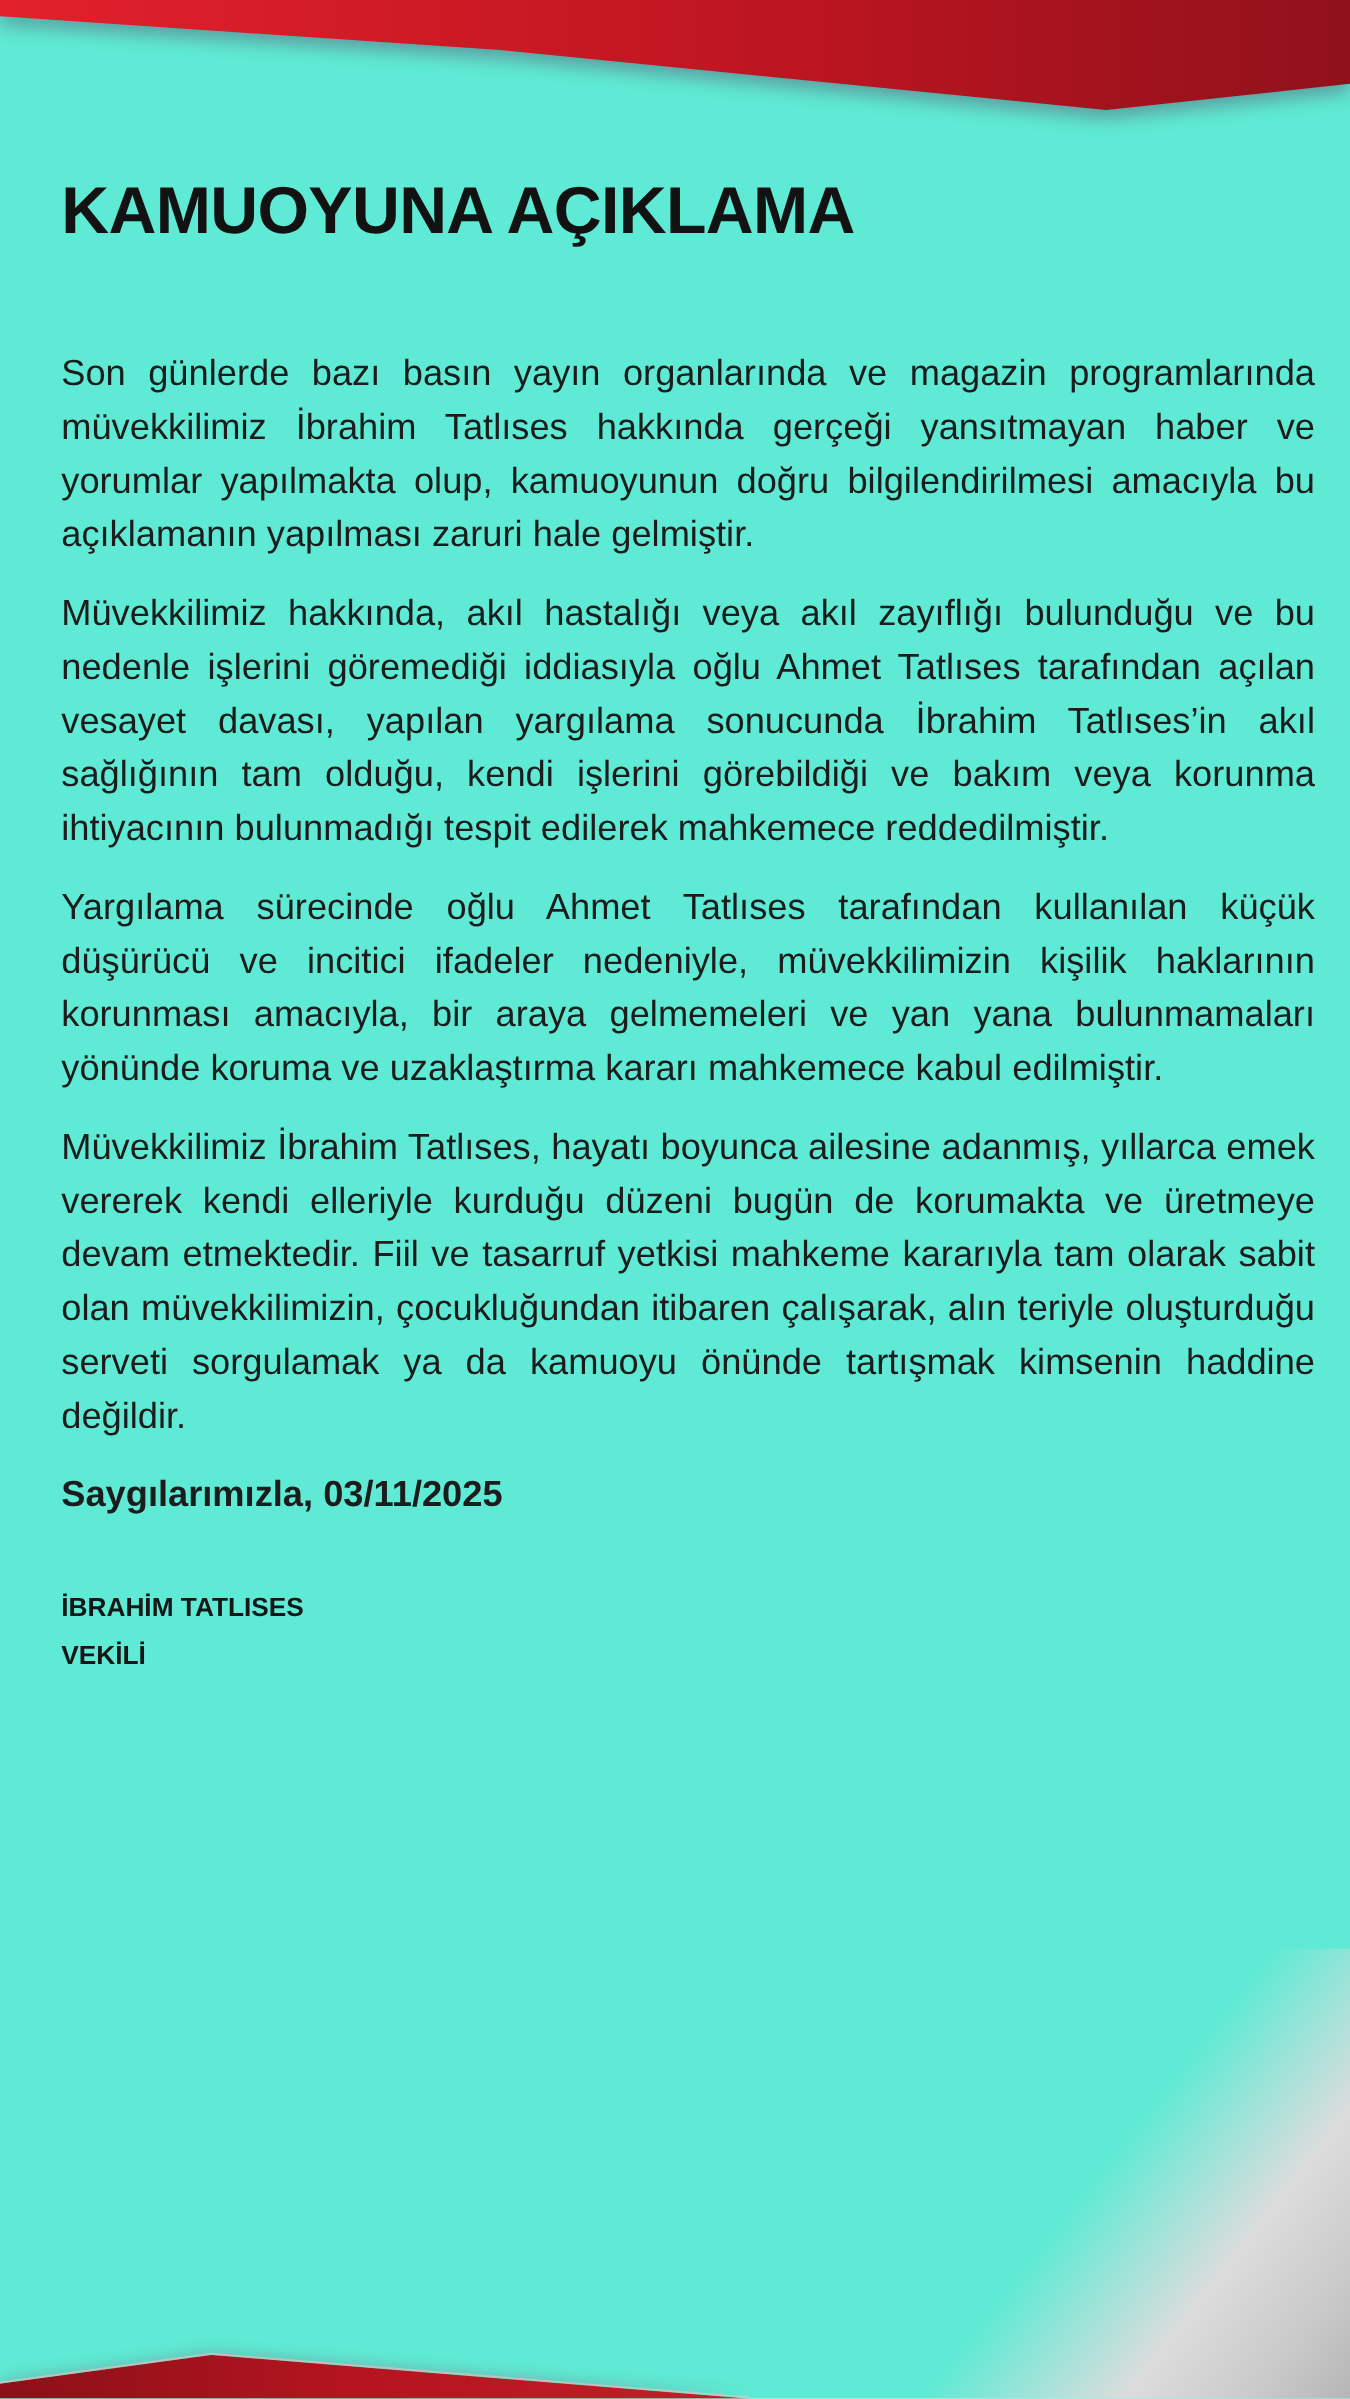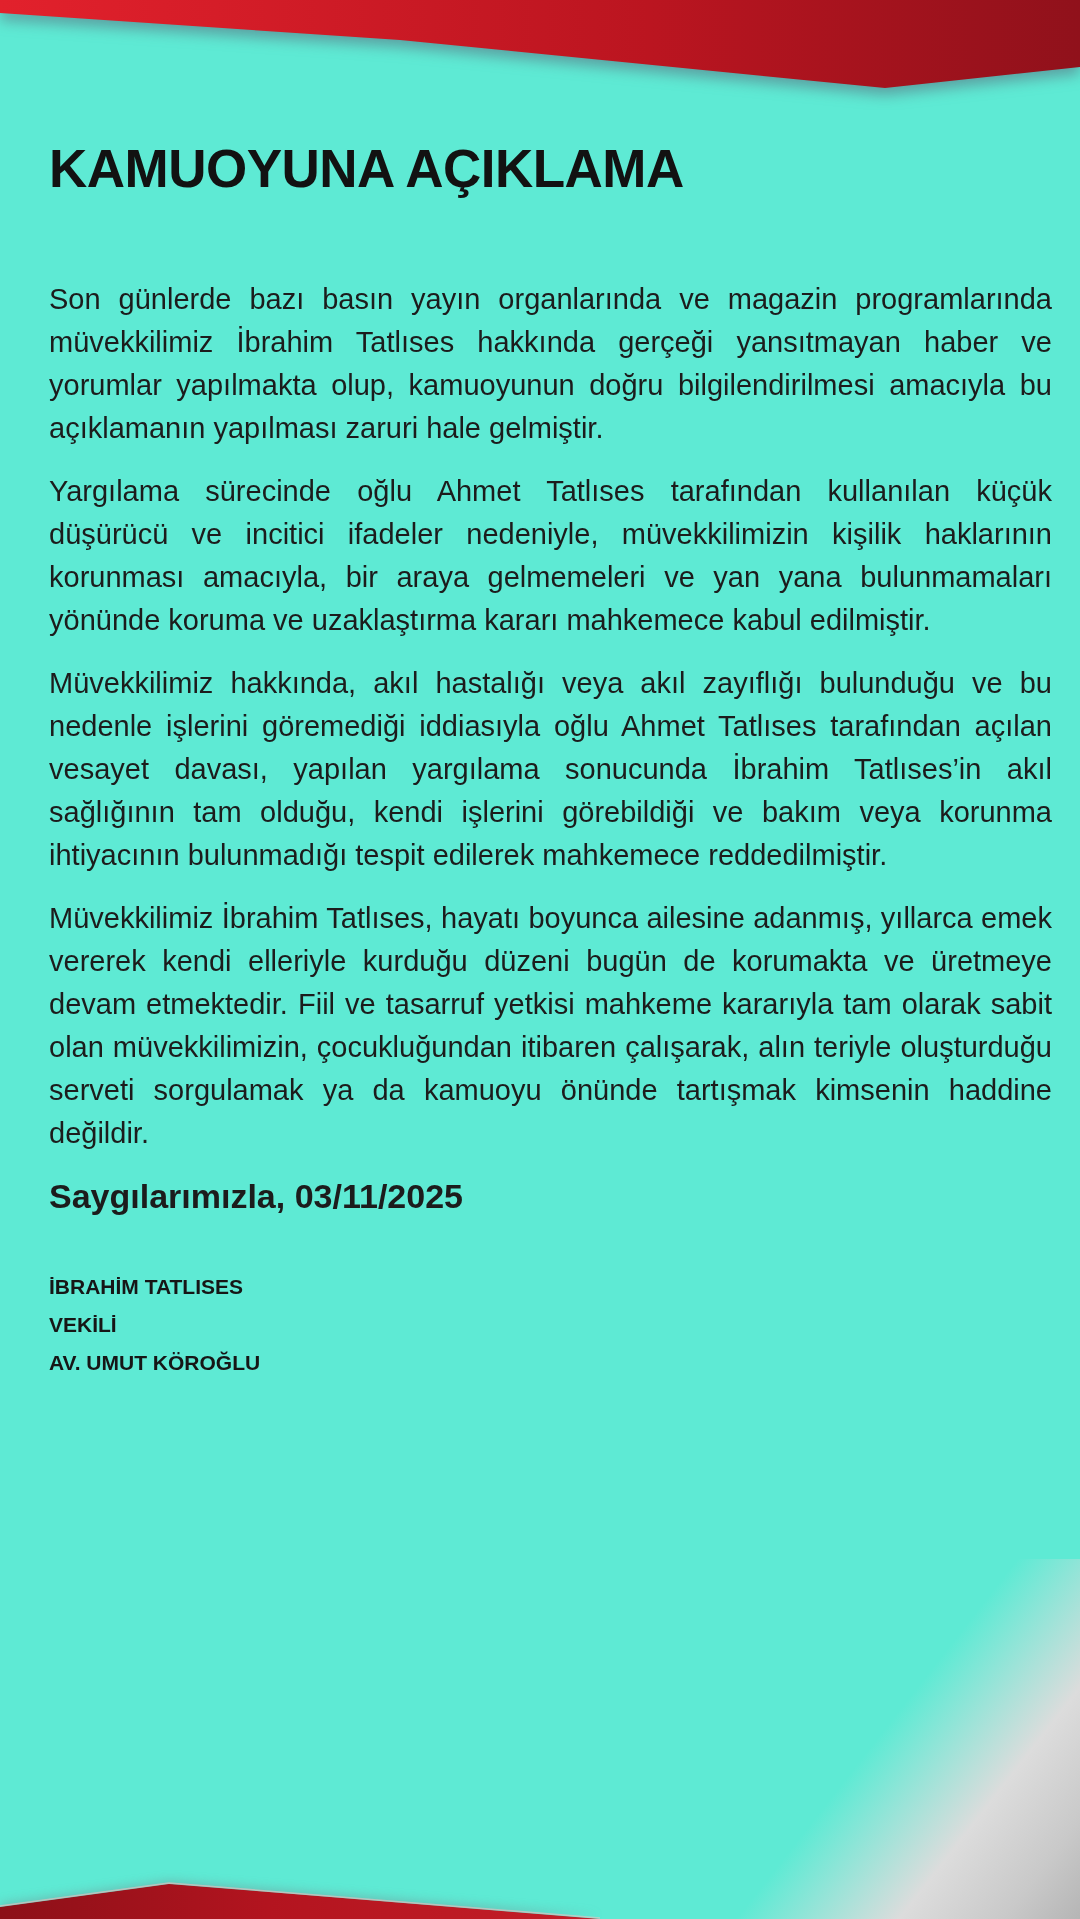--- a/index.html
+++ b/index.html
@@ -78,21 +78,21 @@
     margin: 0 0 20px 0;
     font-size: 29px;
     line-height: 43px;
     font-weight: 400;
     text-align: justify;
     text-align-last: left;
     color: #1c1c1c;
   }
   p.closing-line {
     margin: 0;
-    font-size: 34px;
+    font-size: 29px;
     line-height: 43px;
     font-weight: 700;
     text-align: left;
   }
   .signature {
     margin-top: 50px;
     font-size: 21px;
     line-height: 38px;
     font-weight: 800;
     letter-spacing: 0;
@@ -112,30 +112,29 @@
         <stop offset="1" stop-color="#90111b"></stop>
       </linearGradient>
     </defs>
     <polygon points="0,0 1080,0 1080,67 885,88 400,40 0,13" fill="url(#topGrad)"></polygon>
   </svg>
 
   <main class="content">
     <h1 class="title">KAMUOYUNA AÇIKLAMA</h1>
 
     <p class="body-par">Son günlerde bazı basın yayın organlarında ve magazin programlarında müvekkilimiz İbrahim Tatlıses hakkında gerçeği yansıtmayan haber ve yorumlar yapılmakta olup, kamuoyunun doğru bilgilendirilmesi amacıyla bu açıklamanın yapılması zaruri hale gelmiştir.</p>
+    <p class="body-par">Müvekkilimiz hakkında, akıl hastalığı veya akıl zayıflığı bulunduğu ve bu nedenle işlerini göremediği iddiasıyla oğlu Ahmet Tatlıses tarafından açılan vesayet davası, yapılan yargılama sonucunda İbrahim Tatlıses’in akıl sağlığının tam olduğu, kendi işlerini görebildiği ve bakım veya korunma ihtiyacının bulunmadığı tespit edilerek mahkemece reddedilmiştir.</p>
     <p class="body-par">Yargılama sürecinde oğlu Ahmet Tatlıses tarafından kullanılan küçük düşürücü ve incitici ifadeler nedeniyle, müvekkilimizin kişilik haklarının korunması amacıyla, bir araya gelmemeleri ve yan yana bulunmamaları yönünde koruma ve uzaklaştırma kararı mahkemece kabul edilmiştir.</p>
-    <p class="body-par">Müvekkilimiz hakkında, akıl hastalığı veya akıl zayıflığı bulunduğu ve bu nedenle işlerini göremediği iddiasıyla oğlu Ahmet Tatlıses tarafından açılan vesayet davası, yapılan yargılama sonucunda İbrahim Tatlıses’in akıl sağlığının tam olduğu, kendi işlerini görebildiği ve bakım veya korunma ihtiyacının bulunmadığı tespit edilerek mahkemece reddedilmiştir.</p>
     <p class="body-par">Müvekkilimiz İbrahim Tatlıses, hayatı boyunca ailesine adanmış, yıllarca emek vererek kendi elleriyle kurduğu düzeni bugün de korumakta ve üretmeye devam etmektedir. Fiil ve tasarruf yetkisi mahkeme kararıyla tam olarak sabit olan müvekkilimizin, çocukluğundan itibaren çalışarak, alın teriyle oluşturduğu serveti sorgulamak ya da kamuoyu önünde tartışmak kimsenin haddine değildir.</p>
 
     <p class="closing-line">Saygılarımızla, 03/11/2025</p>
 
     <div class="signature">
       <div>İBRAHİM TATLISES</div>
       <div>VEKİLİ</div>
-      <div>AV. UMUT KÖROĞLU</div>
     </div>
   </main>
 
   <div class="corner-shade"></div>
 
   <svg class="bottom-banner" viewBox="0 0 1080 70" preserveAspectRatio="none" aria-hidden="true">
     <defs>
       <linearGradient id="botGrad" x1="0" y1="0" x2="1" y2="0">
         <stop offset="0" stop-color="#8c1018"></stop>
         <stop offset="0.45" stop-color="#b3141f"></stop>

